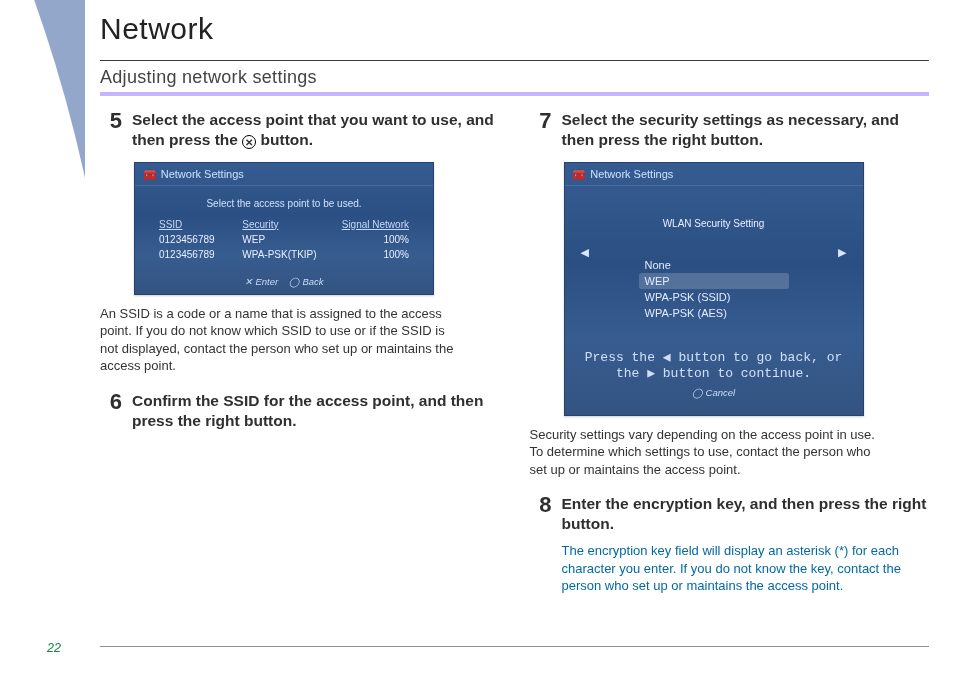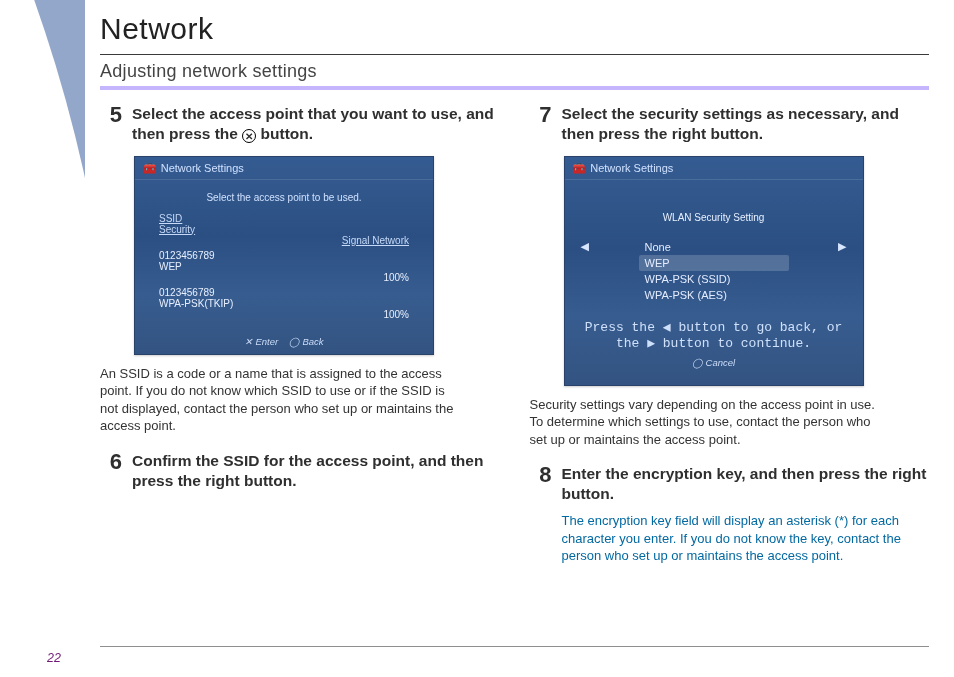--- a/index.html
+++ b/index.html
@@ -17,21 +17,21 @@
     position: absolute; left: -2880px; top: -1000px;
     width: 3000px; height: 3000px; border-radius: 50%;
     background: #fff;
   }
   .page {
     position: absolute; left: 100px; top: 0; right: 25px; bottom: 0;
   }
   .page-title {
     font-family: "Helvetica Neue", Helvetica, Arial, sans-serif;
     font-weight: 300; font-size: 30px; letter-spacing: .5px;
-    color: #222; padding-top: 12px; padding-bottom: 8px;
+    color: #222; padding-top: 12px; padding-bottom: 14px;
     border-bottom: 1px solid #3a3a3a;
   }
   .subtitle {
     font-weight: 300; font-size: 18px; color: #444;
     padding: 6px 0 4px 0; border-bottom: 4px solid #c4b5fd;
     letter-spacing: .3px;
   }
   .columns {
     display: flex; gap: 30px; padding-top: 14px;
   }
@@ -58,40 +58,40 @@
     box-shadow: 0 1px 2px rgba(0,0,0,.2);
   }
   .psp-title {
     padding: 5px 8px 4px 8px; font-size: 11px; color: #cfe1ff;
     display: flex; align-items: center; gap: 4px;
     border-bottom: 1px solid rgba(255,255,255,.12);
   }
   .psp-title .tool { color: #b7cdf2; font-size: 11px; }
   .psp-sub { text-align: center; font-size: 10px; color: #cfe1ff; padding: 12px 8px 8px; }
   .psp-table { padding: 0 24px 4px; }
-  .psp-row { display: flex; justify-content: space-between; padding: 2px 0; flex-direction: column; }
+  .psp-row { display: flex; justify-content: space-between; padding: 2px 0; }
   .psp-hdr { text-decoration: underline; color: #c6d9f8; }
   .psp-cell { flex: 1; }
   .psp-footer { text-align: center; padding: 10px 0 7px; font-size: 9.5px; color: #cbdcf8; font-style: italic; }
   .psp-footer .sym { display:inline-block; margin-right:3px; }
 
   .psp2-body { padding: 28px 12px 10px; position: relative; }
   .psp2-caption { text-align:center; font-size: 10px; color:#e7f0ff; padding: 4px 0 16px; }
-  .psp2-list { margin: 0 auto; width: 150px; }
+  .psp2-list { margin: 12px auto; width: 150px; }
   .psp2-item { padding: 2px 0 2px 6px; font-size: 11px; color: #e4ecff; }
   .psp2-item.sel { background: rgba(255,255,255,.18); border-radius: 2px; }
   .psp2 .tri-l, .psp2 .tri-r {
     position: absolute; top: 60px; font-size: 11px; color: #d9e6ff;
   }
   .psp2 .tri-l { left: 16px; } .psp2 .tri-r { right: 16px; }
   .psp2-hint { text-align:center; font-size: 13px; color:#cfe0fb; padding: 16px 6px 4px; font-family: Liberation Mono, monospace; }
 
   .pagenum {
-    position: absolute; left: 47px; bottom: 12px;
-    font-size: 12.5px; font-style: italic; color: #701a75;
+    position: absolute; left: 47px; bottom: 22px;
+    font-size: 12.5px; font-style: italic; color: #15803d;
   }
   .footer-rule {
     position: absolute; left: 100px; right: 25px; bottom: 30px;
     border-top: 1px solid #8f8f8f;
   }
 </style>
 </head>
 <body>
 
 <div class="sidebar">

